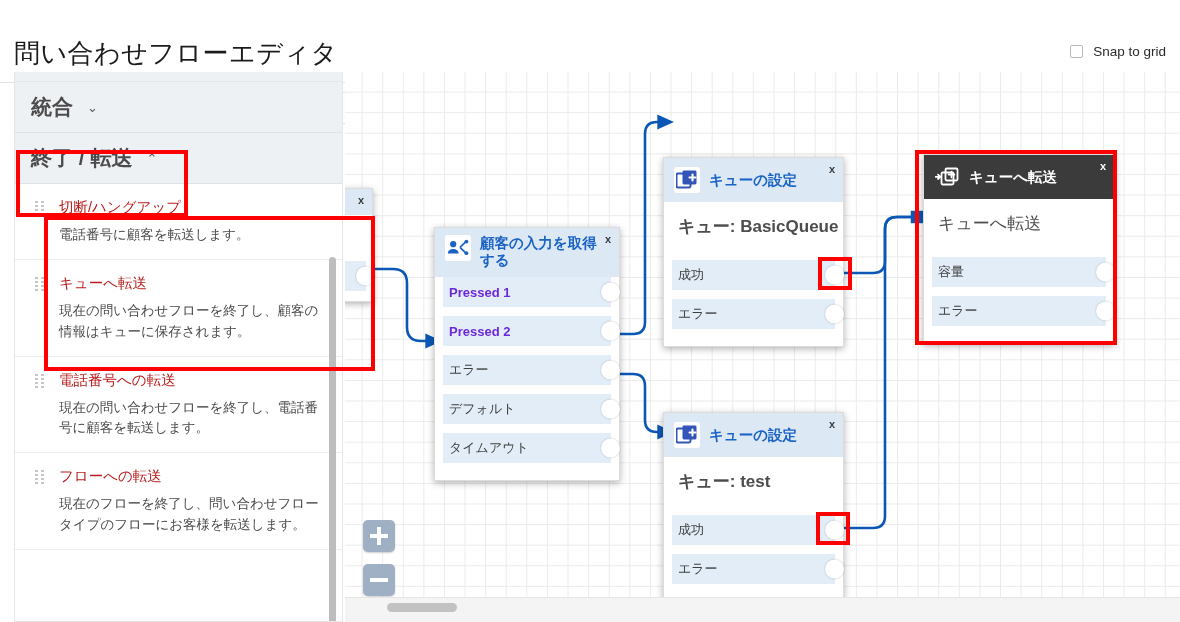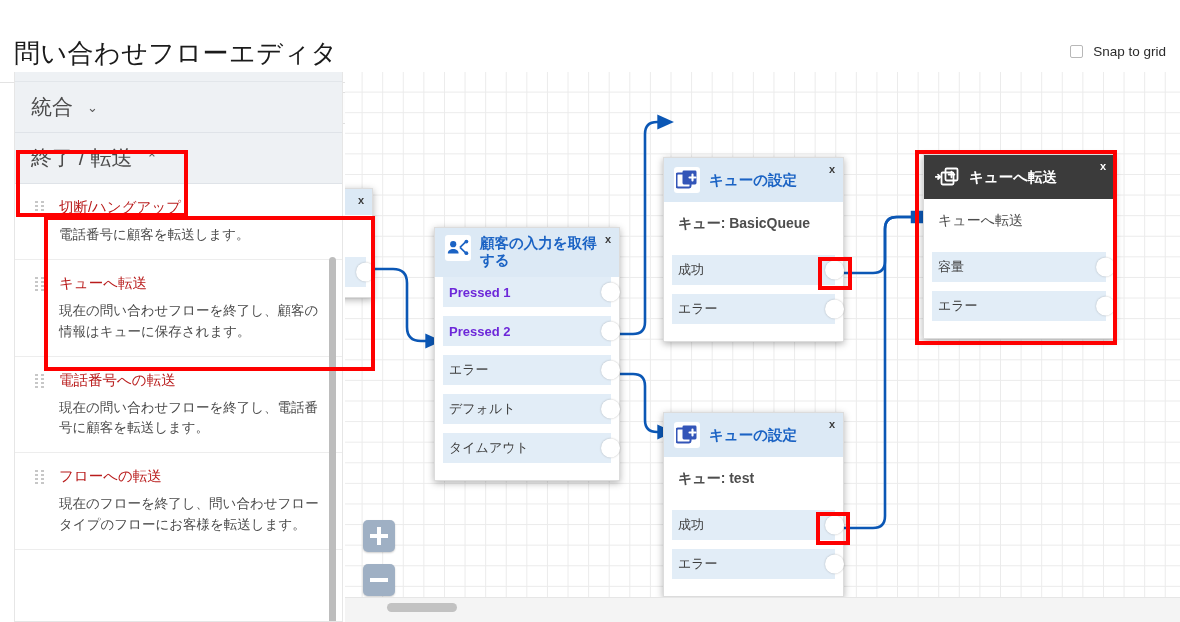--- a/index.html
+++ b/index.html
@@ -53,21 +53,21 @@
   .sidebar {
     position: absolute; left: 14px; top: 72px; width: 329px; height: 550px;
     background: #fff; border: 1px solid #e6e6e6; border-top: none;
     overflow: hidden;
   }
   .sb-stripe { height: 10px; background: #eef1f4; border-bottom: 1px solid #e2e6ea; }
   .sb-group {
     height: 51px; background: #eef1f4; border-bottom: 1px solid #dfe3e8;
     display: flex; align-items: center; padding-left: 16px; gap: 14px;
   }
-  .sb-group-label { font-size: 21px; color: #4b4b4b; font-weight: 400; }
+  .sb-group-label { font-size: 21px; color: #4b4b4b; font-weight: 700; }
   .chev { font-size: 13px; color: #5a5a5a; }
   .sb-list { background: #fff; }
   .sb-item {
     position: relative; padding: 14px 16px 14px 44px;
     border-bottom: 1px solid #ededed; background: #fff;
   }
   .grip {
     position: absolute; left: 20px; top: 17px; width: 9px; height: 13px;
     display: grid; grid-template-columns: 3px 3px; grid-auto-rows: 2px;
     gap: 2px 3px;
@@ -95,21 +95,21 @@
   .node-title {
     font-size: 14.5px; font-weight: 700; color: #1b63c4; line-height: 1.15;
   }
   .node-head.dark .node-title { color: #ffffff; }
   .node-x {
     position: absolute; right: 8px; top: 5px;
     font-size: 11px; font-weight: 700; color: #3b3b3b;
   }
   .node-head.dark .node-x { color: #ffffff; }
   .node-sub {
-    font-size: 14px; color: #4d4d4d; padding: 13px 12px 22px 14px;
+    font-size: 17px; color: #4d4d4d; padding: 13px 12px 22px 14px;
     font-weight: 700; white-space: nowrap; overflow: hidden;
   }
   .node-sub.reg { font-weight: 400; }
   .port-row {
     position: relative; height: 30px; margin: 0 8px 9px 8px;
     background: #e2edf7; display: flex; align-items: center;
     padding-left: 6px;
   }
   .port-label { font-size: 13px; color: #3d3d3d; font-weight: 400; }
   .port-label.b { font-weight: 700; color: #6d28d9; }

